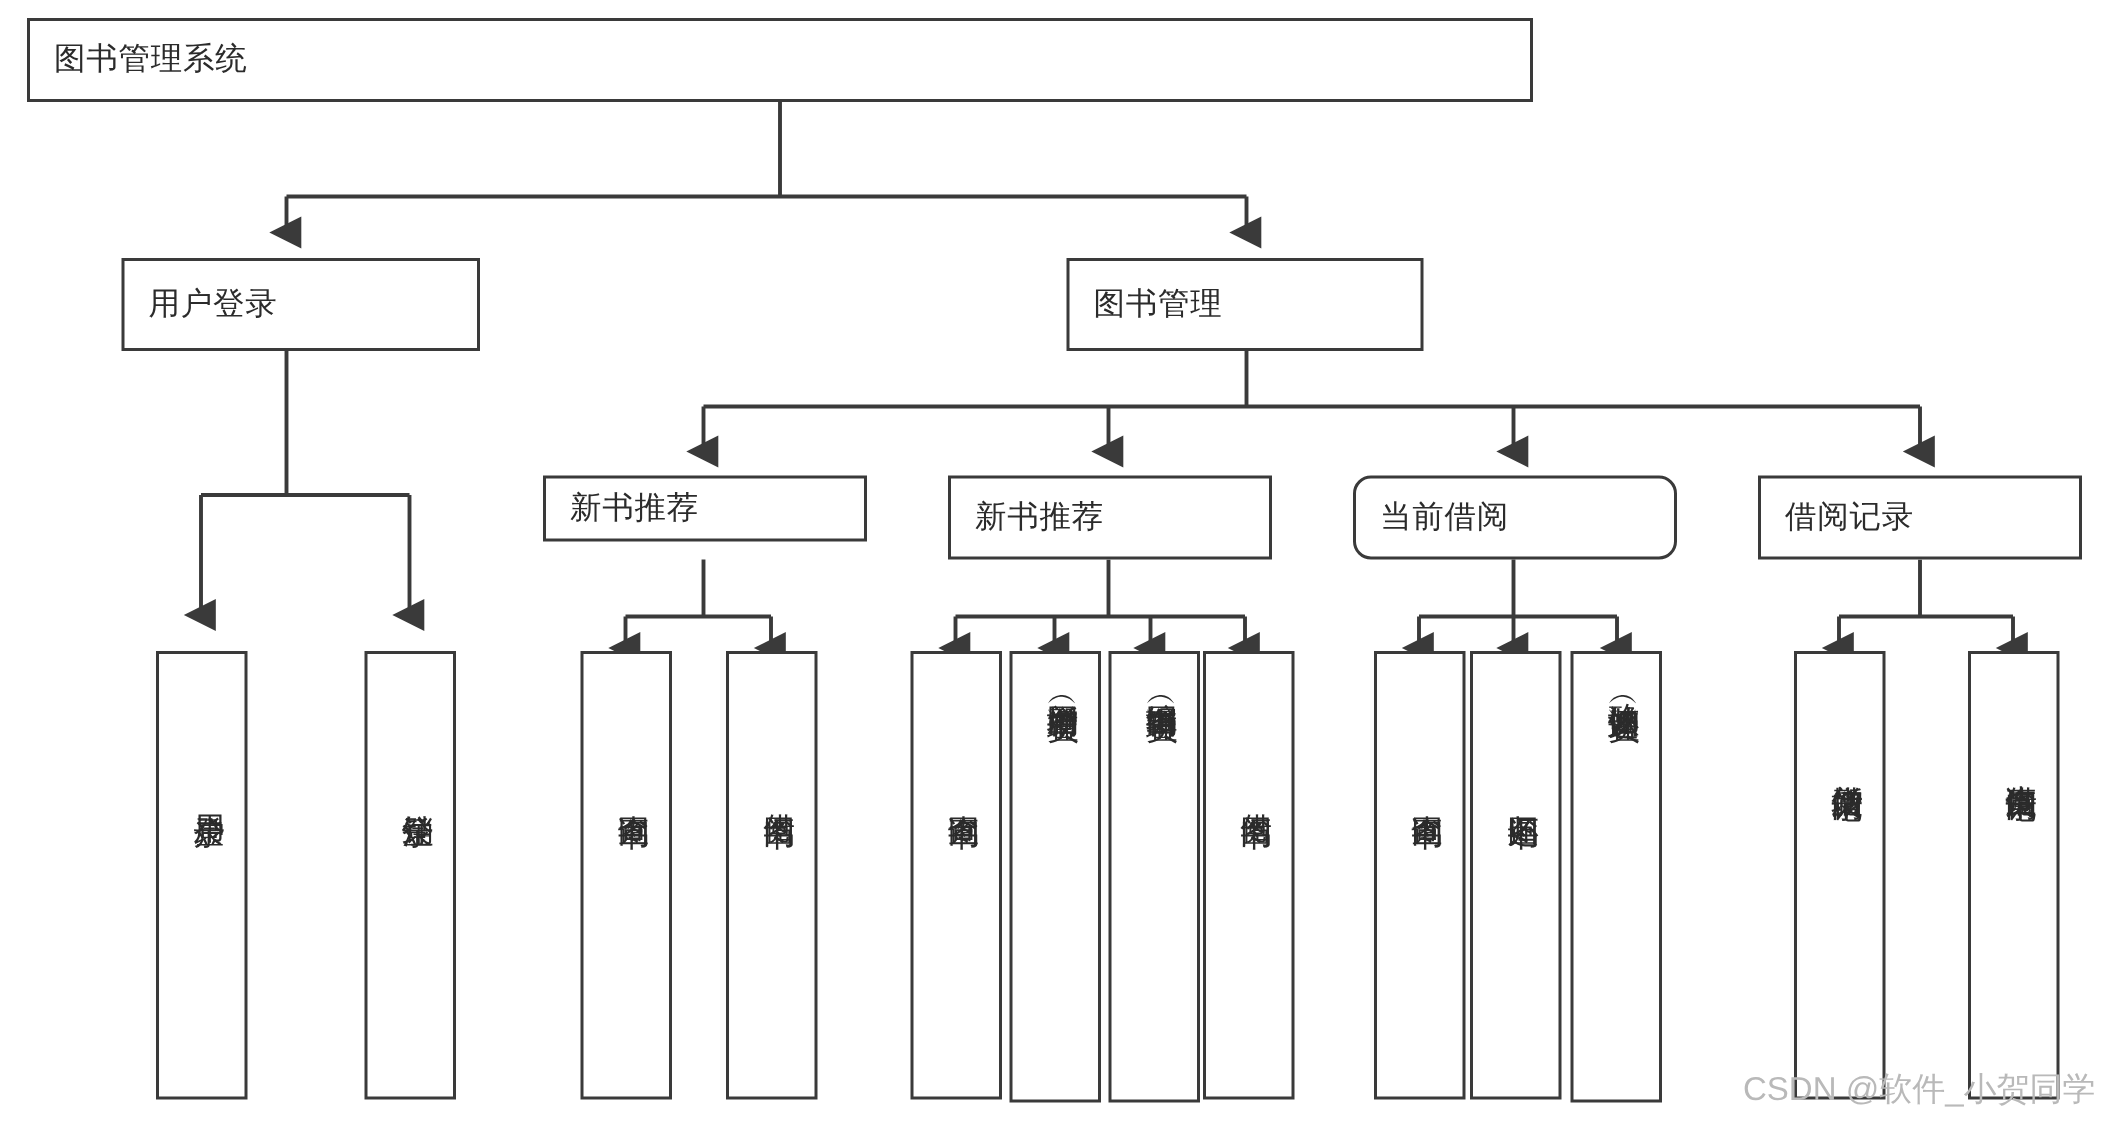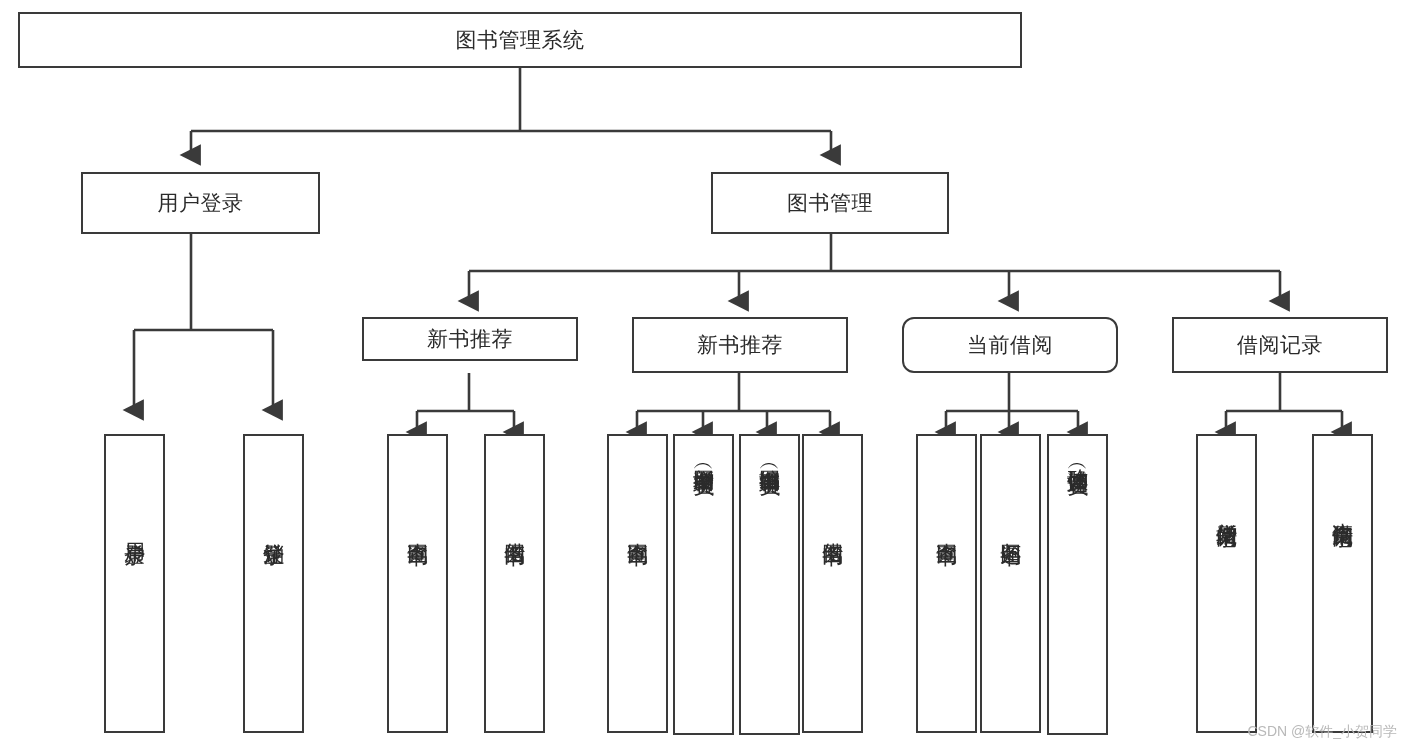--- a/index.html
+++ b/index.html
@@ -22,22 +22,22 @@
     width: 1405px;
     height: 747px;
   }
   .node {
     position: absolute;
     box-sizing: border-box;
     border: 2.5px solid #3a3a3a;
     background: #ffffff;
     display: flex;
     align-items: center;
-    justify-content: center;
     z-index: 2;
+    padding-left: 16px;
   }
   .node .label {
     font-size: 21px;
     line-height: 1.15;
     letter-spacing: 0.5px;
     color: #2b2b2b;
     white-space: nowrap;
     text-align: center;
   }
   .node.vertical {
@@ -67,21 +67,21 @@
     top: 0;
     width: 1405px;
     height: 747px;
     z-index: 1;
     pointer-events: none;
   }
   .watermark {
     position: absolute;
     right: 8px;
     bottom: 6px;
-    font-size: 14px;
+    font-size: 22px;
     color: #b9b9b9;
     z-index: 5;
     white-space: nowrap;
   }
 </style>
 </head>
 <body>
 
 <div id="diagram">
 

